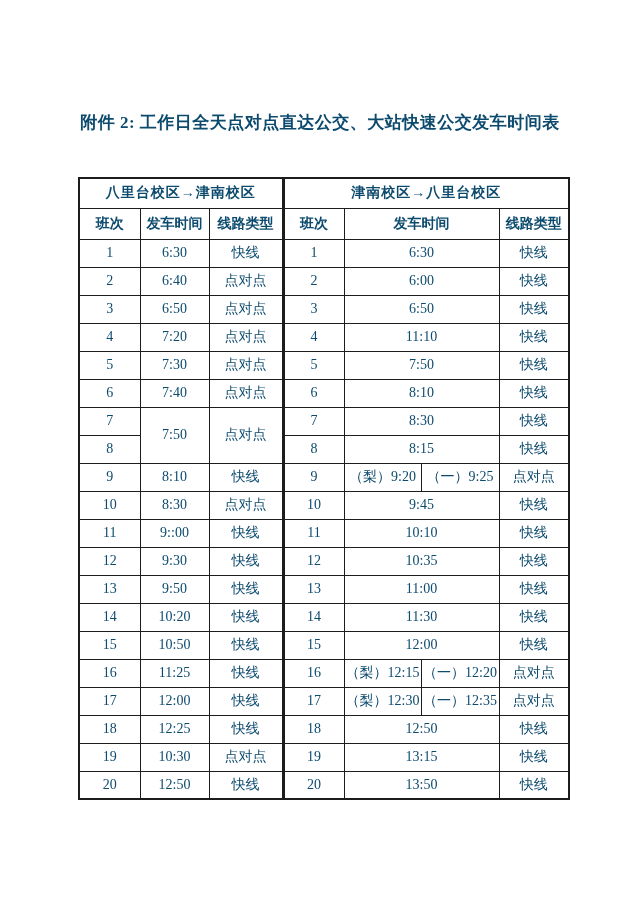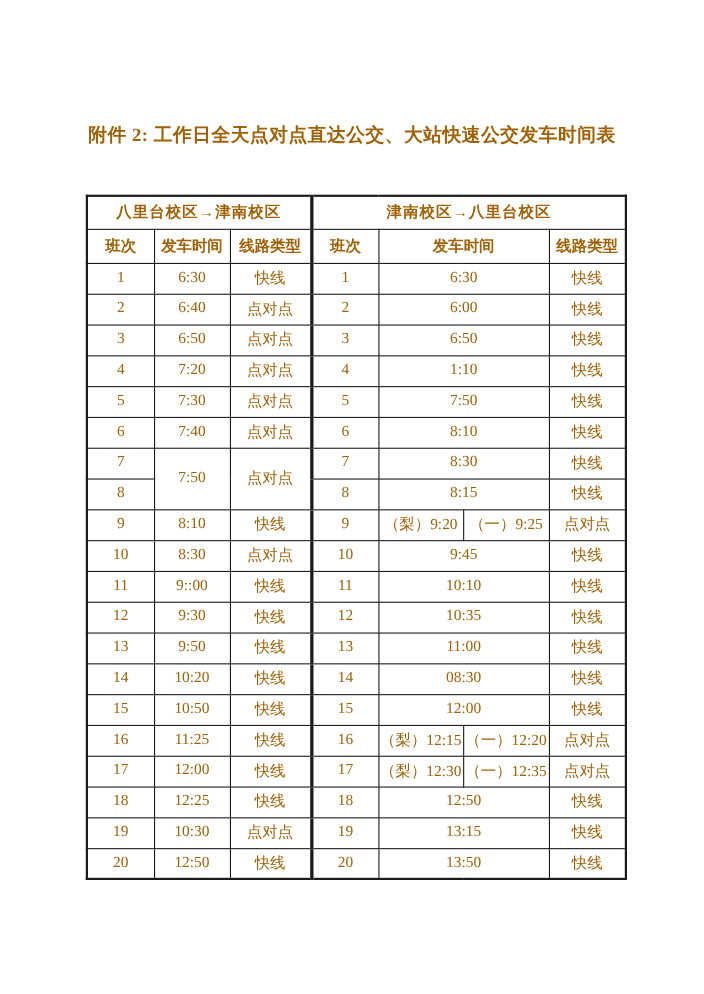--- a/index.html
+++ b/index.html
@@ -1,21 +1,21 @@
 <!DOCTYPE html>
 <html><head>
 <meta charset="utf-8">
 <style>
   html,body{margin:0;padding:0;background:#ffffff;}
   .page{
     position:relative;
     width:640px;height:904px;
     background:#ffffff;
     font-family:"Liberation Serif","DejaVu Serif",serif;
-    color:#a16207;
+    color:#0c4a6e;
     overflow:hidden;
   }
   .doc-title{
     position:absolute;
     top:111px;left:0;width:640px;
     text-align:center;
     font-size:17px;
     font-weight:bold;
     letter-spacing:.5px;
     white-space:nowrap;
@@ -101,21 +101,21 @@
           <td class="b">点对点</td>
           <td class="mid">3</td>
           <td colspan="2">6:50</td>
           <td>快线</td>
         </tr>
         <tr>
           <td class="b">4</td>
           <td class="b">7:20</td>
           <td class="b">点对点</td>
           <td class="mid">4</td>
-          <td colspan="2">1:10</td>
+          <td colspan="2">11:10</td>
           <td>快线</td>
         </tr>
         <tr>
           <td class="b">5</td>
           <td class="b">7:30</td>
           <td class="b">点对点</td>
           <td class="mid">5</td>
           <td colspan="2">7:50</td>
           <td>快线</td>
         </tr>
@@ -180,21 +180,21 @@
           <td>快线</td>
           <td class="mid">13</td>
           <td colspan="2">11:00</td>
           <td>快线</td>
         </tr>
         <tr>
           <td>14</td>
           <td>10:20</td>
           <td>快线</td>
           <td class="mid">14</td>
-          <td colspan="2">08:30</td>
+          <td colspan="2">11:30</td>
           <td>快线</td>
         </tr>
         <tr>
           <td>15</td>
           <td>10:50</td>
           <td>快线</td>
           <td class="mid">15</td>
           <td colspan="2">12:00</td>
           <td>快线</td>
         </tr>

